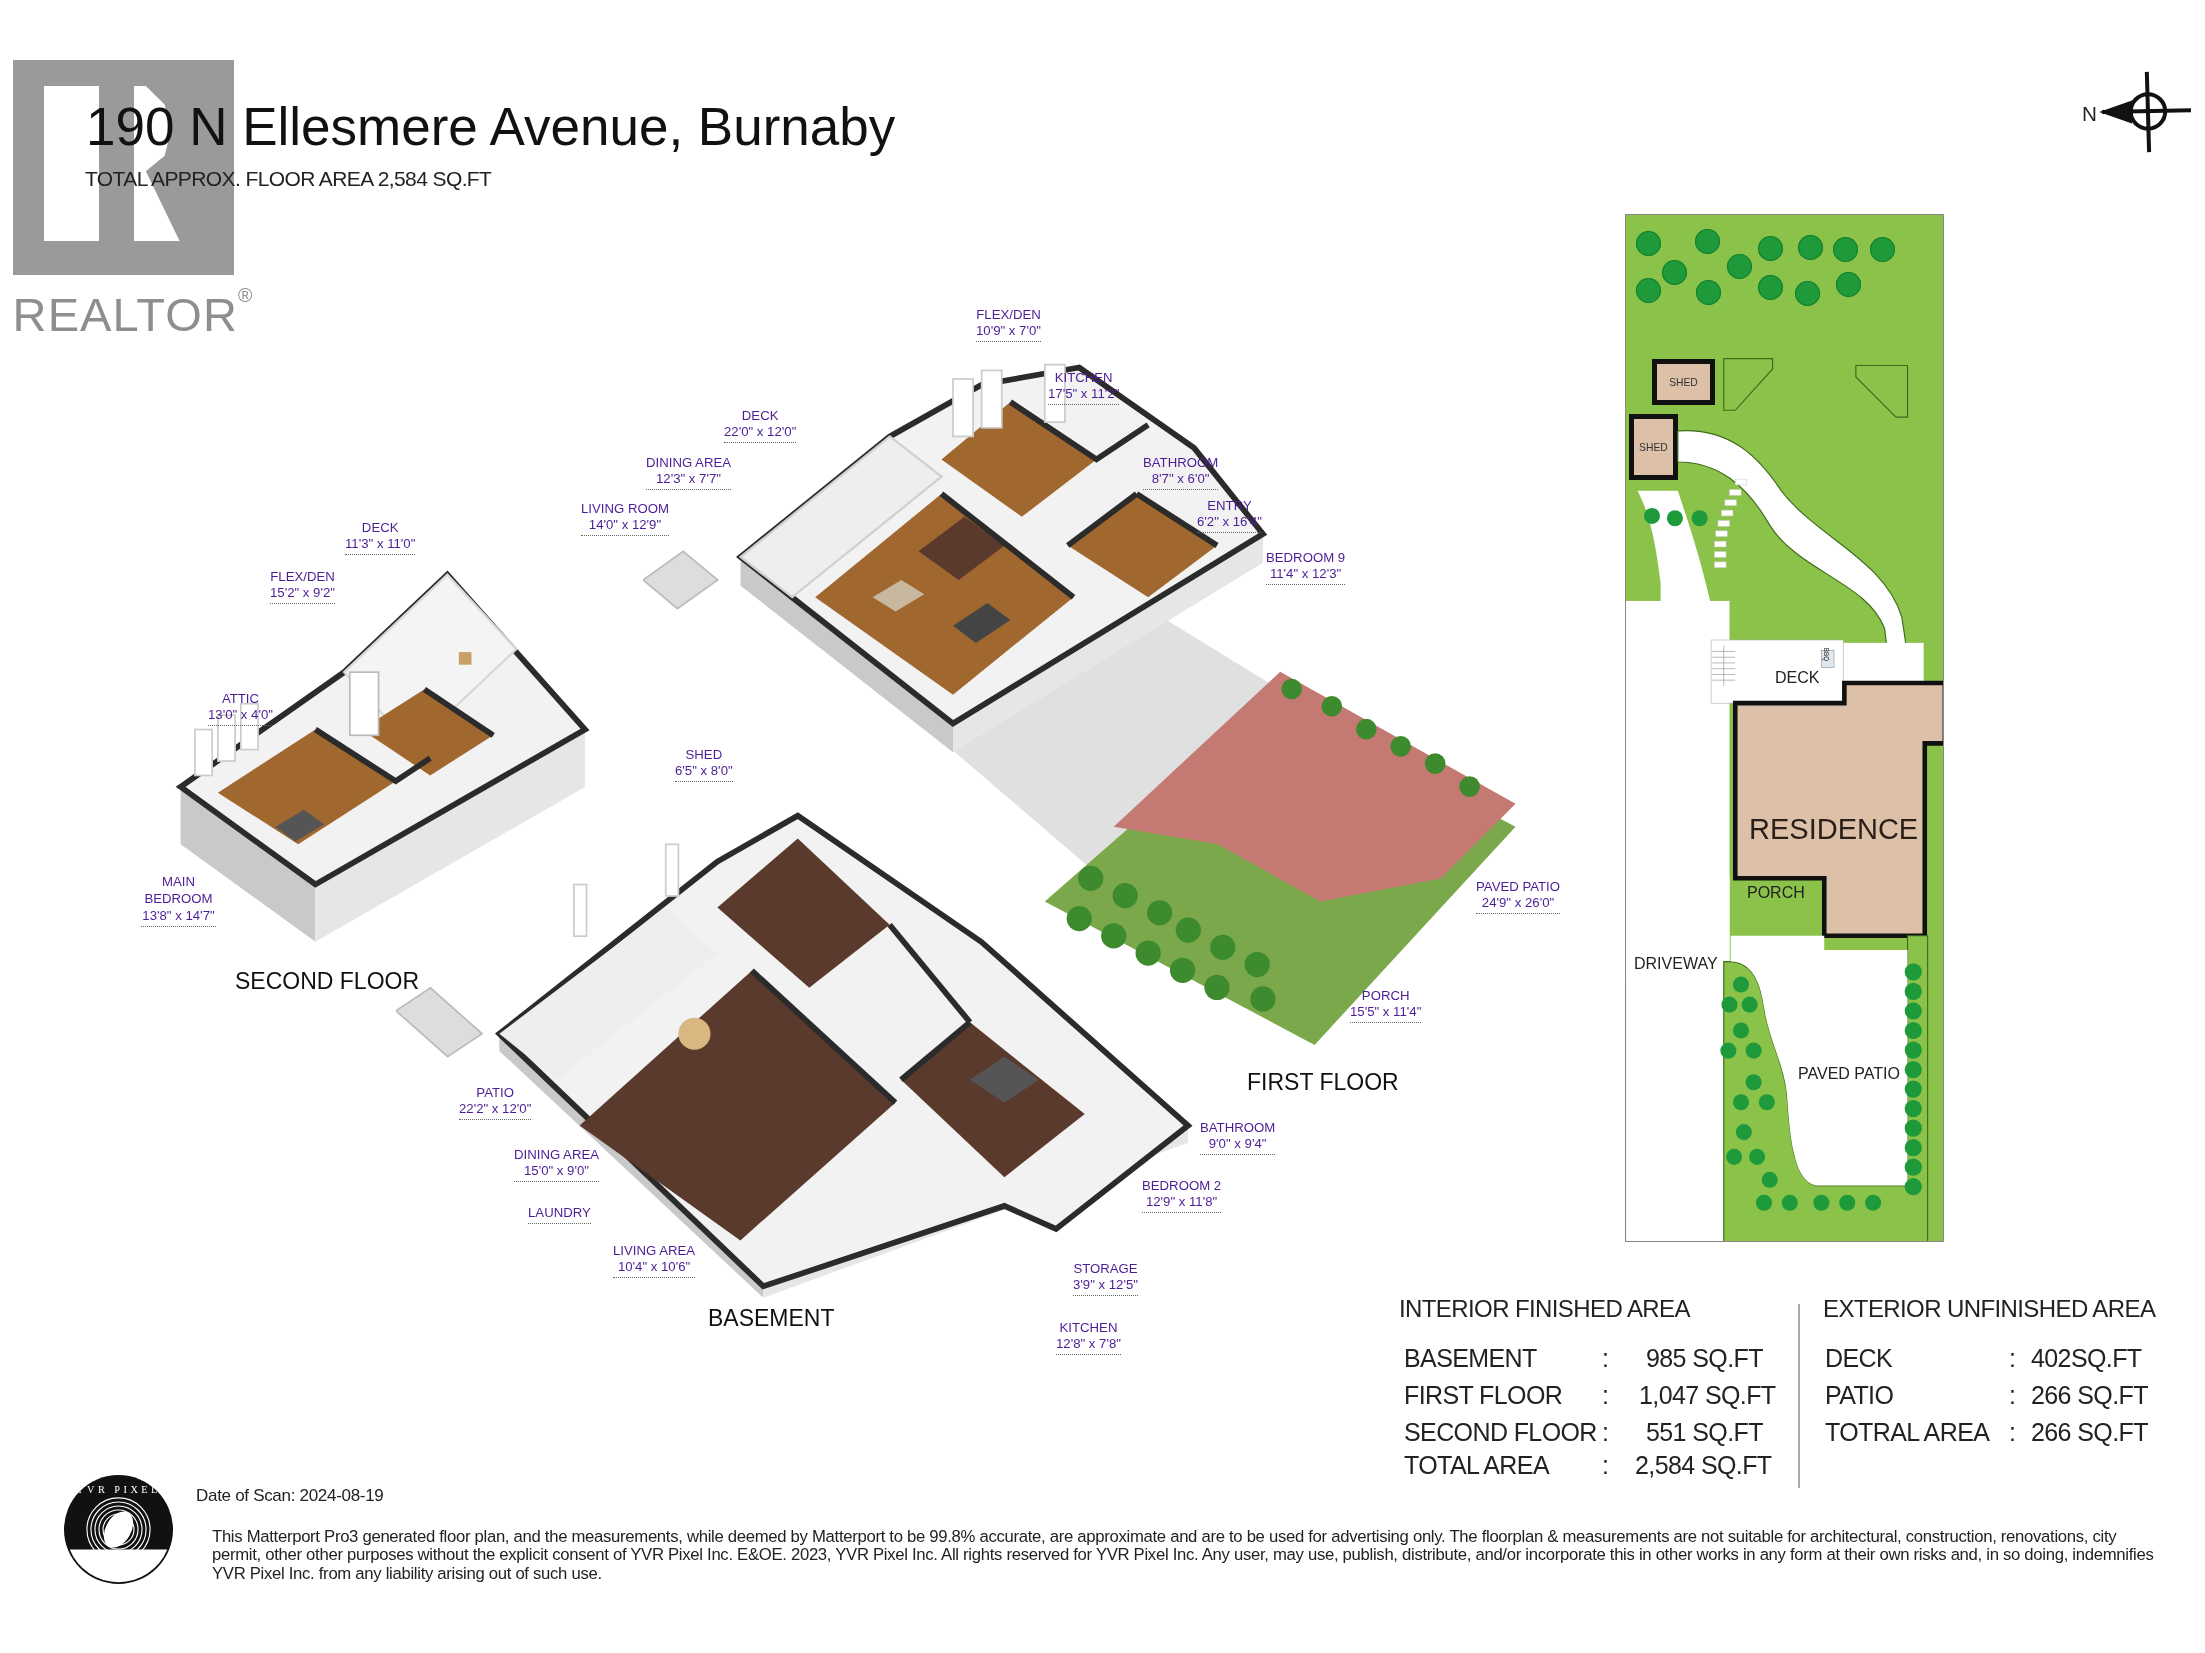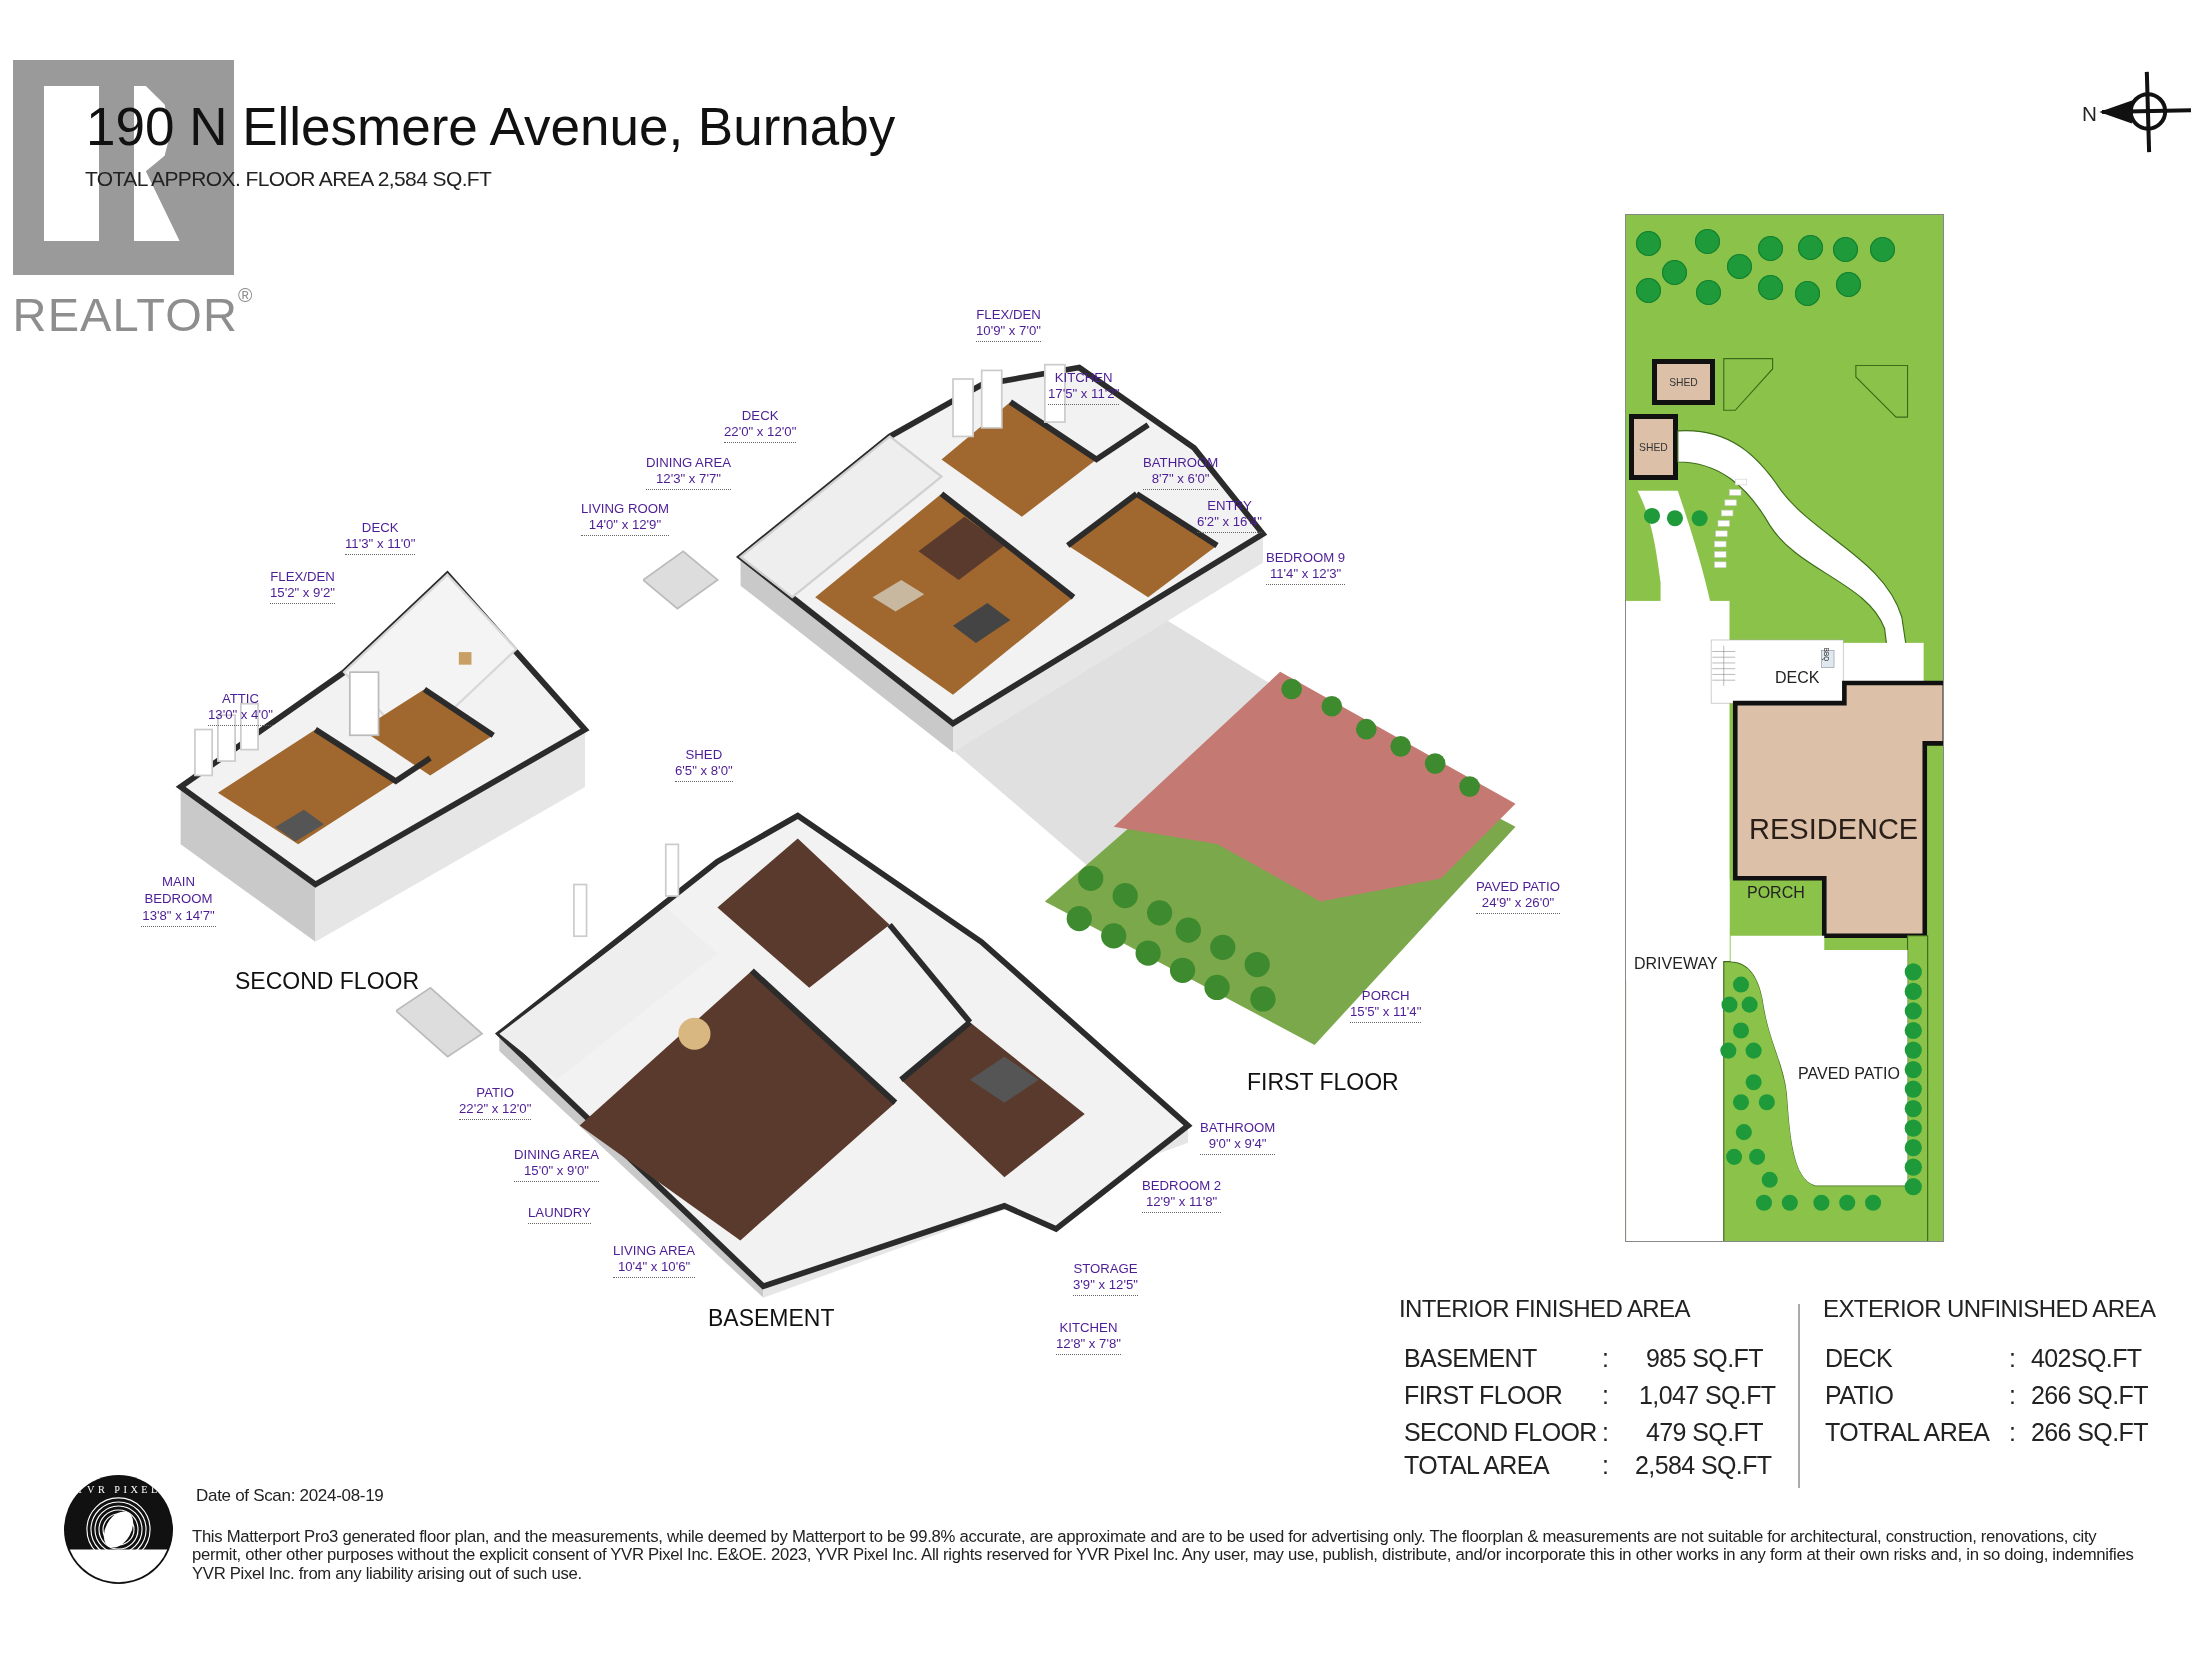--- a/index.html
+++ b/index.html
@@ -29,21 +29,21 @@
   .tree{position:absolute;width:25px;height:25px;border-radius:50%;background:#1e9a3a;box-shadow:inset 0 0 0 1.1px #168030;}
   .site-label{position:absolute;font-size:16px;color:#222;white-space:nowrap;}
   .shed{position:absolute;background:#dcc0a8;border:5.7px solid #111;box-sizing:border-box;display:flex;align-items:center;justify-content:center;font-size:10.3px;color:#333;}
 
   
   .area-head{font-size:24px;color:#222;letter-spacing:-0.6px;white-space:nowrap;}
   .area-row{font-size:25px;color:#222;white-space:nowrap;letter-spacing:-0.6px;}
   .divider{left:1798px;top:1304px;width:1.7px;height:184px;background:#aaa;}
 
   .scan-date{left:196px;top:1486px;font-size:17px;color:#222;letter-spacing:-0.3px;}
-  .disclaimer{left:192px;top:1528px;width:1953px;font-size:16.7px;line-height:18.4px;color:#222;letter-spacing:-0.3px;}
+  .disclaimer{left:212px;top:1528px;width:1953px;font-size:16.7px;line-height:18.4px;color:#222;letter-spacing:-0.3px;}
 
   .yvr-logo{left:64px;top:1475px;width:109px;height:109px;border-radius:50%;background:#111;overflow:hidden;}
 </style>
 </head>
 <body>
 
 <div class="abs realtor-block">
   <div class="realtor-r-stem"></div>
   <div class="realtor-r-bowl"></div>
   <div class="realtor-r-cut"></div>
@@ -378,21 +378,21 @@
   <div class="site-label" style="left:172px;top:850px;">PAVED PATIO</div>
 </div>
 
 <div class="abs area-head" style="left:1399px;top:1295px;">INTERIOR FINISHED AREA</div>
 <div class="abs area-head" style="left:1823px;top:1295px;">EXTERIOR UNFINISHED AREA</div>
 <div class="abs divider"></div>
 
 <div class="abs" style="left:1404px;top:1344px;">
   <div class="area-row" style="height:37px;position:relative;"><span>BASEMENT</span><span style="position:absolute;left:198px;">:</span><span style="position:absolute;left:242px;">985 SQ.FT</span></div>
   <div class="area-row" style="height:37px;position:relative;"><span>FIRST FLOOR</span><span style="position:absolute;left:198px;">:</span><span style="position:absolute;left:235px;">1,047 SQ.FT</span></div>
-  <div class="area-row" style="height:33px;position:relative;"><span>SECOND FLOOR</span><span style="position:absolute;left:198px;">:</span><span style="position:absolute;left:242px;">479 SQ.FT</span></div>
+  <div class="area-row" style="height:33px;position:relative;"><span>SECOND FLOOR</span><span style="position:absolute;left:198px;">:</span><span style="position:absolute;left:242px;">551 SQ.FT</span></div>
   <div class="area-row" style="height:33px;position:relative;"><span>TOTAL AREA</span><span style="position:absolute;left:198px;">:</span><span style="position:absolute;left:231px;">2,584 SQ.FT</span></div>
 </div>
 
 <div class="abs" style="left:1825px;top:1344px;">
   <div class="area-row" style="height:37px;position:relative;"><span>DECK</span><span style="position:absolute;left:184px;">:</span><span style="position:absolute;left:206px;">402SQ.FT</span></div>
   <div class="area-row" style="height:37px;position:relative;"><span>PATIO</span><span style="position:absolute;left:184px;">:</span><span style="position:absolute;left:206px;">266 SQ.FT</span></div>
   <div class="area-row" style="height:33px;position:relative;text-align:center;"><span>TOTRAL AREA</span><span style="position:absolute;left:184px;">:</span><span style="position:absolute;left:206px;">266 SQ.FT</span></div>
 </div>
 
 <div class="abs yvr-logo">

